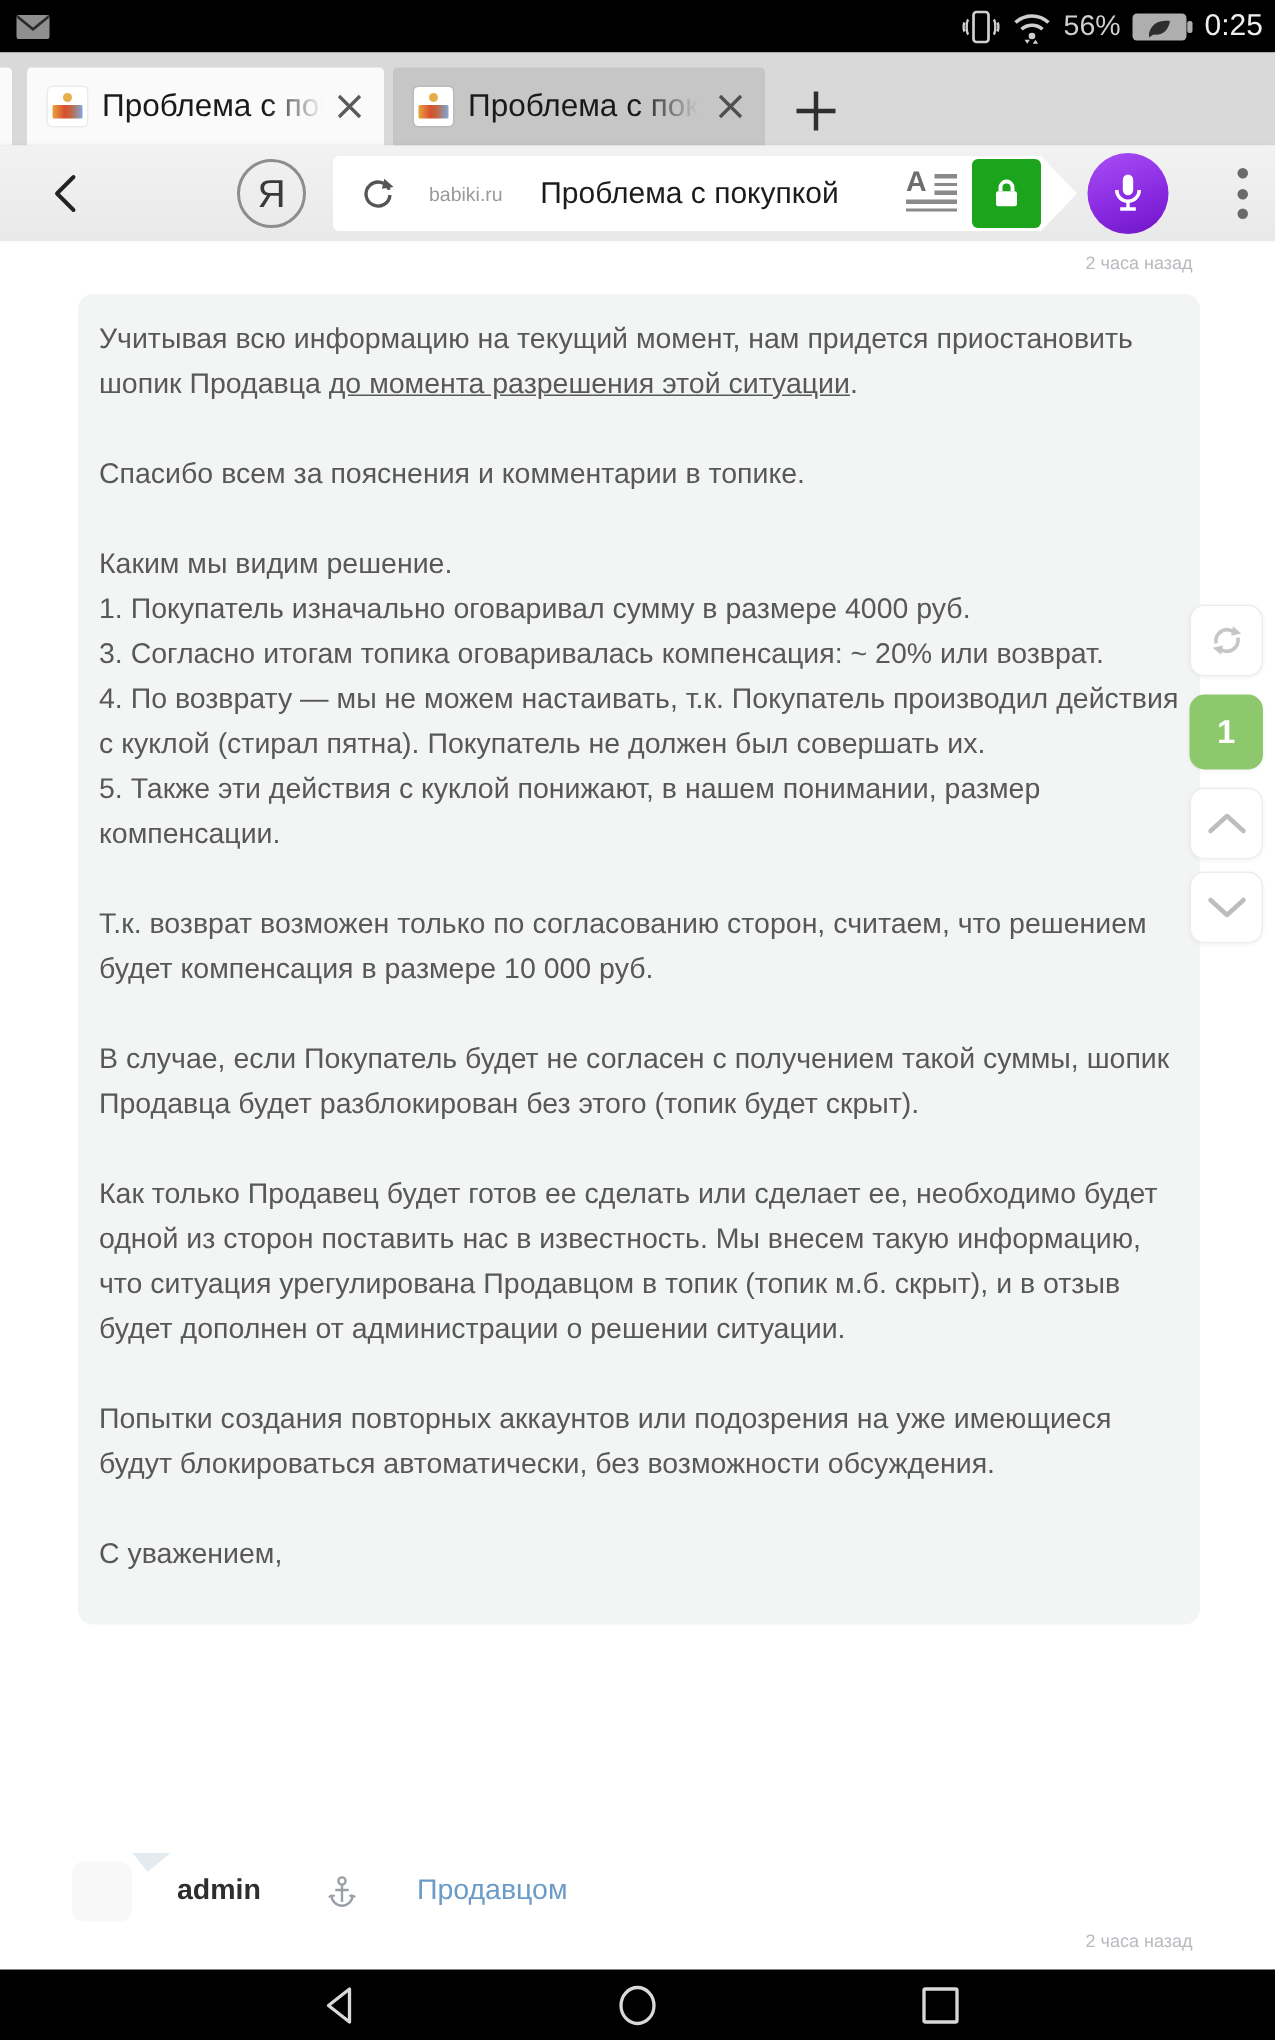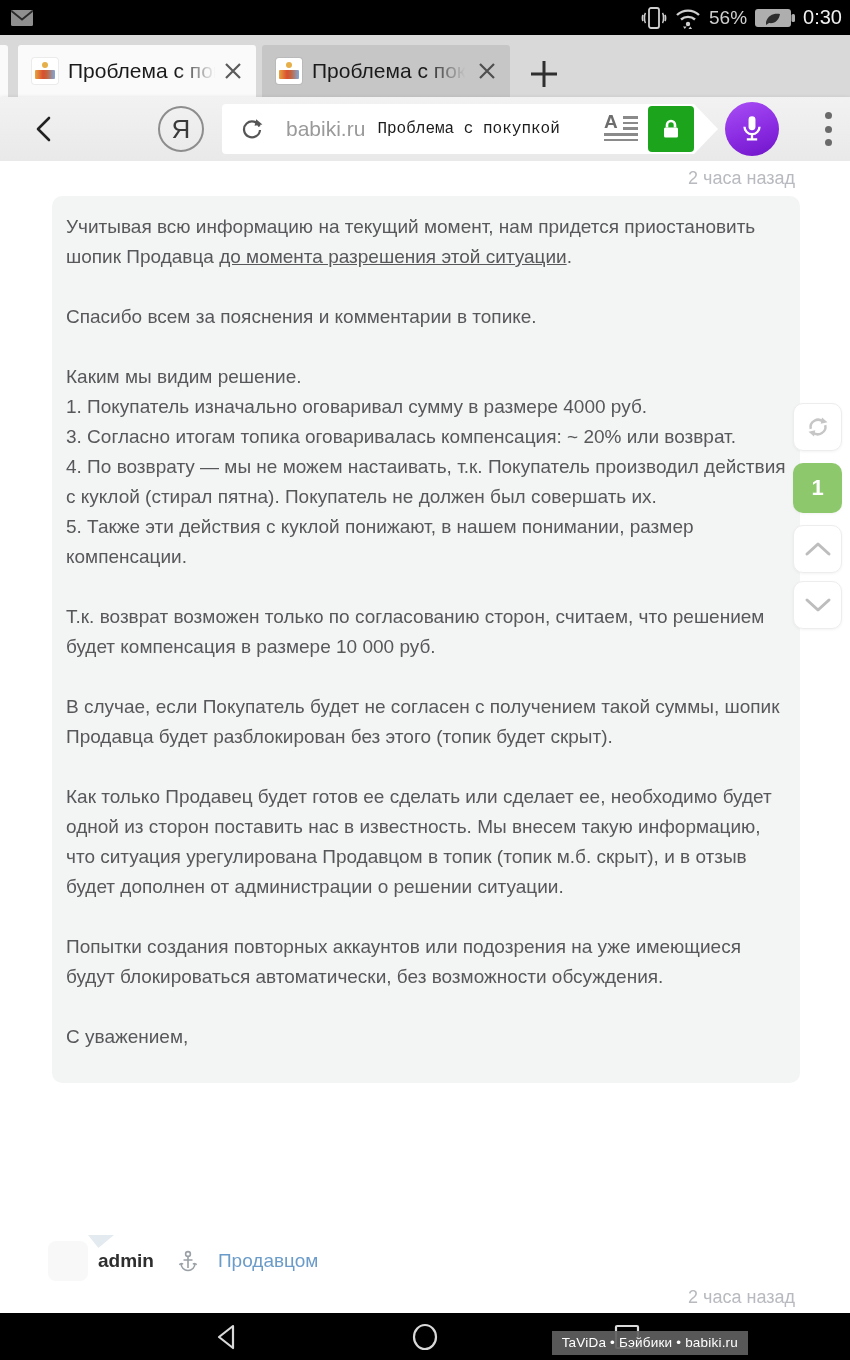--- a/index.html
+++ b/index.html
@@ -38,51 +38,51 @@
     background:linear-gradient(#f2f2f2,#e9e9e9); box-shadow:0 2px 5px rgba(0,0,0,.22); }
   #back-btn { position:absolute; left:30px; top:18px; width:28px; height:28px; }
   #ya-btn { position:absolute; left:158px; top:107px; width:46px; height:46px; border:2px solid #8d8d8d;
     border-radius:50%; display:flex; align-items:center; justify-content:center;
     font-size:26px; color:#3a3a3a; top:9px; left:158px; }
   #omnibox { position:absolute; left:222px; top:7px; width:472px; height:50px; background:#fff;
     border-radius:4px 0 0 4px; display:flex; align-items:center; }
   #omnibox::after { content:""; position:absolute; left:100%; top:0; width:24px; height:50px; background:#fff;
     clip-path:polygon(0 0,100% 50%,0 100%); }
   #omni-refresh { margin-left:18px; width:24px; height:24px; flex:0 0 auto; }
-  .omni-domain { margin-left:22px; font-size:21px; color:#9a9a9a; white-space:nowrap; }
-  .omni-title { margin-left:12px; font-size:16px; color:#1c1c1c; white-space:nowrap; overflow:hidden; flex:1;
+  .omni-domain { margin-left:22px; font-size:13px; color:#9a9a9a; white-space:nowrap; }
+  .omni-title { margin-left:25px; font-size:20px; color:#1c1c1c; white-space:nowrap; overflow:hidden; flex:1;
     -webkit-mask-image:linear-gradient(90deg,#000 88%,transparent 99%);
-    mask-image:linear-gradient(90deg,#000 88%,transparent 99%);font-family:Liberation Mono, monospace; }
+    mask-image:linear-gradient(90deg,#000 88%,transparent 99%); }
   #reader-icon { flex:0 0 auto; margin:0 10px 0 4px; width:34px; height:30px; position:relative; }
   #reader-icon .ra { position:absolute; left:0; top:-3px; font-size:19px; font-weight:bold; color:#6d6d6d; }
   #reader-icon .rl { position:absolute; right:0; top:2px; width:15px; }
   #reader-icon .rl i, #reader-icon .bl i { display:block; height:2.5px; background:#8a8a8a; margin-bottom:3px; }
   #reader-icon .bl { position:absolute; left:0; right:0; top:19px; }
   #lock-btn { flex:0 0 auto; width:46px; height:46px; margin-right:0px; border-radius:4px; background:#1ca51c;
     display:flex; align-items:center; justify-content:center; }
   #mic-btn { position:absolute; left:725px; top:5px; width:54px; height:54px; border-radius:50%;
     background:linear-gradient(160deg,#a94ff5 0%,#8a2be2 55%,#6f14c8 100%);
     display:flex; align-items:center; justify-content:center; }
   #menu-btn { position:absolute; left:818px; top:13px; width:20px; height:38px; display:flex;
     flex-direction:column; align-items:center; justify-content:space-between; padding:2px 0; }
   #menu-btn b { width:7px; height:7px; border-radius:50%; background:#6a6a6a; }
 
   
   #content { position:absolute; top:161px; left:0; width:850px; height:1152px; background:#fff; overflow:hidden; }
-  .timestamp { position:absolute; right:55px; font-size:18px; color:#b8babf; }
+  .timestamp { position:absolute; right:55px; font-size:12px; color:#b8babf; }
   #ts-top { top:7px; }
   #ts-bottom { top:1126px; }
   #bubble { position:absolute; left:52px; top:35px; width:748px; background:#f3f4f4; border-radius:10px;
     padding:16px 14px 18px 14px; font-size:19px; line-height:30px; color:#58585b; }
   #bubble p { margin:0 0 30px 0; }
   #bubble p:last-child { margin-bottom:13px; }
   #bubble .link-underline { text-decoration:underline; }
   #bubble-tail { position:absolute; left:88px; top:1074px; width:26px; height:13px; background:#e4ebf0;
     clip-path:polygon(0 0,100% 0,40% 100%); }
-  #author-row { position:absolute; left:48px; top:1080px; height:40px; display:flex; align-items:center; }
+  #author-row { position:absolute; left:48px; top:1080px; height:40px; display:flex; align-items:center;gap:20px; }
   #avatar { width:40px; height:40px; border-radius:8px; background:#f8f8f8; }
   #author-name { margin-left:10px; font-size:19px; font-weight:bold; color:#2e2e2e; }
   #anchor-ic { margin-left:24px; width:20px; height:22px; }
   #reply-link { margin-left:20px; font-size:19px; color:#6b9cc9; }
 
   
   .fab { position:absolute; left:793px; width:49px; height:48px; background:rgba(255,255,255,.95);
     border:1px solid #ededed; border-radius:10px; display:flex; align-items:center; justify-content:center;
     box-shadow:0 1px 3px rgba(0,0,0,.05); }
   #fab-refresh { top:403px; }
@@ -126,21 +126,21 @@
         <circle cx="14" cy="18" r="2.2" fill="#cfcfcf"></circle>
         <path d="M9 20.5l1.8 2.6 1.8-2.6z" fill="#cfcfcf"></path>
         <path d="M14.5 23.1l1.8-2.6 1.8 2.6z" fill="#cfcfcf"></path>
       </svg>
       <span class="sb-txt">56%</span>
       <svg width="42" height="22" viewBox="0 0 42 22">
         <rect x="1" y="2" width="36" height="18" rx="3" fill="#aeaeae"></rect>
         <rect x="37.5" y="7" width="3.5" height="8" rx="1.5" fill="#aeaeae"></rect>
         <path d="M12 15c2-7 8-9 14-8-1 6-5 10-11 9l-3 2z" fill="#2e2e2e"></path>
       </svg>
-      <span class="sb-time">0:30</span>
+      <span class="sb-time">0:25</span>
     </div>
   </div>
 
   <div id="tabstrip">
     <div id="tab-sliver"></div>
     <div class="tab" id="tab1">
       <span class="favicon">
           <u></u>
           <i></i>
         </span>
@@ -269,15 +269,14 @@
       <path d="M21 4 L7 15 L21 26 Z" fill="none" stroke="#d9d9d9" stroke-width="2.2" stroke-linejoin="round"></path>
     </svg>
     <svg class="nav-ic" id="nav-home" viewBox="0 0 30 30">
       <ellipse cx="15" cy="15" rx="11" ry="12" fill="none" stroke="#d9d9d9" stroke-width="2.2"></ellipse>
     </svg>
     <svg class="nav-ic" id="nav-recent" viewBox="0 0 30 30">
       <rect x="4" y="4" width="22" height="22" rx="1" fill="none" stroke="#d9d9d9" stroke-width="2.2"></rect>
     </svg>
   </div>
 
-  <div id="watermark">TaViDa • Бэйбики • babiki.ru</div>
 
 </div>
 
 </body></html>

